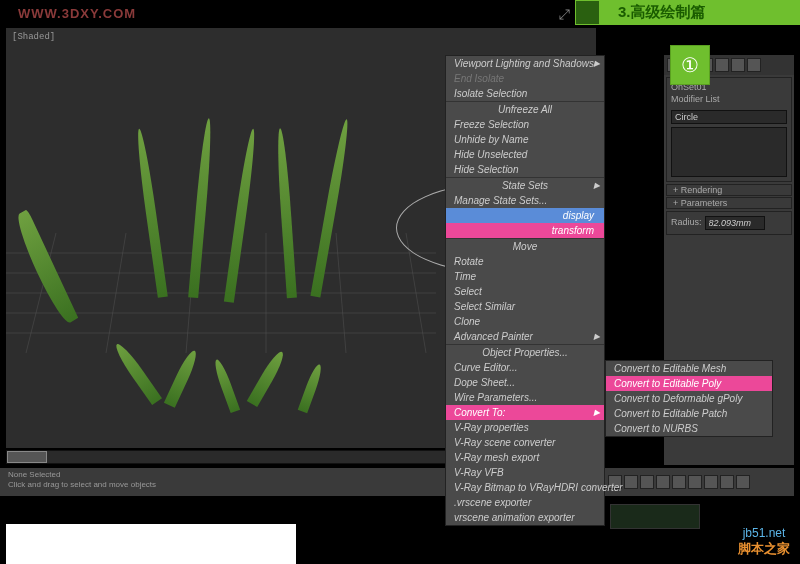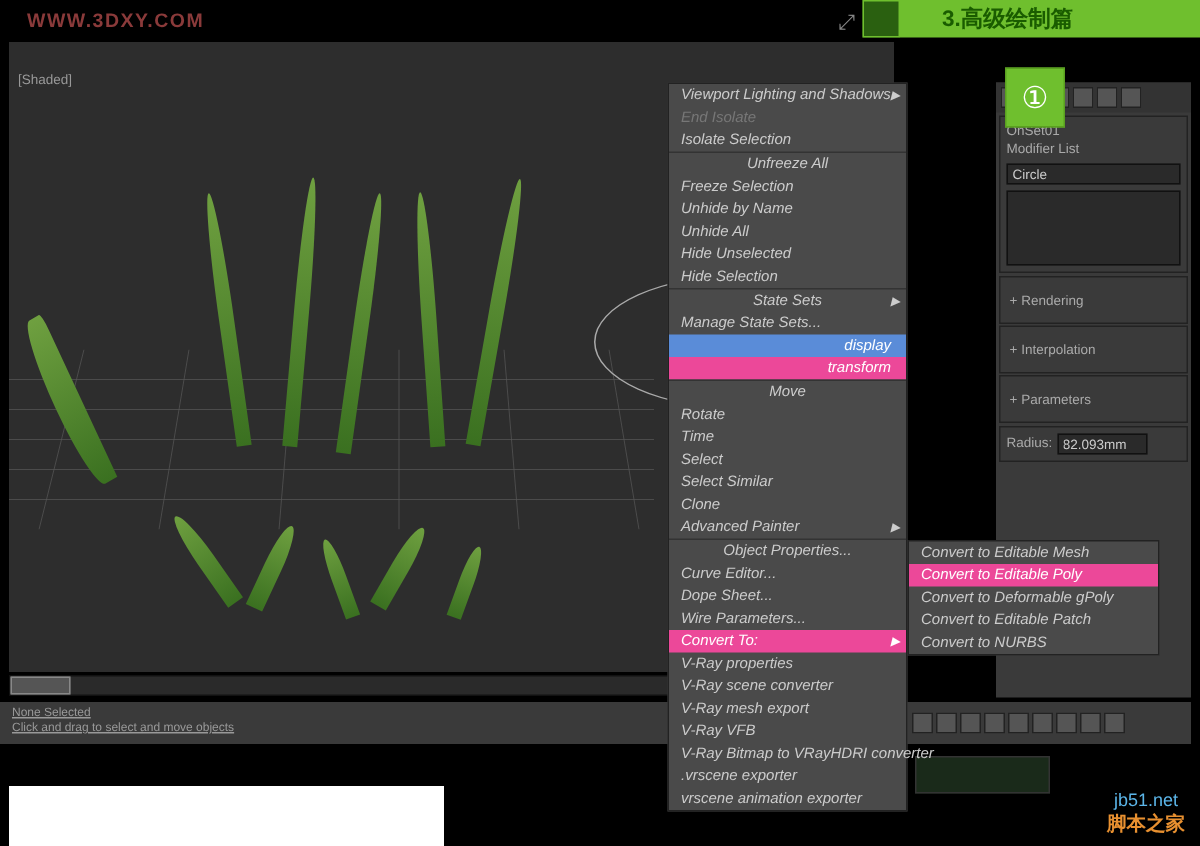--- a/index.html
+++ b/index.html
@@ -1,24 +1,24 @@
 <!DOCTYPE html>
 <html><head>
 <meta charset="utf-8">
 <style>
 * { margin: 0; padding: 0; box-sizing: border-box; font-family: Arial, sans-serif; }
 body { width: 800px; height: 564px; background: #000; position: relative; overflow: hidden; }
 .watermark { position: absolute; top: 6px; left: 18px; color: #8a3a3a; font-size: 13px; font-weight: bold; letter-spacing: 1px; z-index: 100; }
-.header-bar { position: absolute; top: 0; right: 0; height: 25px; width: 200px; background: #6fbf2e; display: flex; align-items: center; padding: 0 28px; z-index: 50; }
+.header-bar { position: absolute; top: 0; right: 0; height: 25px; width: 200px; background: #6fbf2e; display: flex; align-items: center; padding: 0 18px; z-index: 50; }
 .header-text { color: #1a5c00; font-size: 15px; font-weight: bold; }
 .badge-green { position: absolute; top: 45px; right: 90px; width: 40px; height: 40px; background: #6fbf2e; display: flex; align-items: center; justify-content: center; color: #fff; font-size: 20px; z-index: 50; border: 1px solid #5aa020; }
 .thumb-green { position: absolute; top: 0; right: 200px; width: 25px; height: 25px; background: #2a6010; border: 1px solid #6fbf2e; z-index: 50; }
 .expand-icon { position: absolute; top: 6px; right: 230px; color: #888; font-size: 14px; z-index: 50; }
 .viewport { position: absolute; top: 28px; left: 6px; width: 590px; height: 420px; background: #2d2d2d; }
-.viewport-label { position: absolute; top: 20px; left: 6px; color: #999; font-size: 9px; }
+.viewport-label { position: absolute; top: 4px; left: 6px; color: #999; font-size: 9px; font-family: Liberation Mono, monospace; }
 .grid-floor { position: absolute; bottom: 95px; left: 0; width: 430px; height: 120px; }
 .grid-line { stroke: #555; stroke-width: 0.5; }
 .ellipse-shape { position: absolute; top: 155px; left: 390px; width: 200px; height: 90px; border: 1px solid #aaa; border-radius: 50%; }
 .grass { position: absolute; background: linear-gradient(to top, #3a7020, #6fa040); }
 .g1 { top: 180px; left: 30px; width: 18px; height: 120px; transform: rotate(-25deg) skewY(-5deg); border-radius: 50% 10% 0 50%; }
 .g2 { top: 100px; left: 140px; width: 10px; height: 170px; transform: rotate(-8deg); border-radius: 50% 50% 0 0; }
 .g3 { top: 90px; left: 190px; width: 10px; height: 180px; transform: rotate(5deg); border-radius: 50% 50% 0 0; }
 .g4 { top: 100px; left: 230px; width: 10px; height: 175px; transform: rotate(8deg); border-radius: 50% 50% 0 0; }
 .g5 { top: 100px; left: 275px; width: 10px; height: 170px; transform: rotate(-4deg); border-radius: 50% 50% 0 0; }
 .g6 { top: 90px; left: 320px; width: 10px; height: 180px; transform: rotate(10deg); border-radius: 50% 50% 0 0; }
@@ -35,26 +35,26 @@
 .menu-item.hl-light { background: #5a8cd8; color: #fff; }
 .menu-item .arrow { position: absolute; right: 4px; top: 1px; font-size: 8px; }
 .menu-item.right-align { text-align: right; padding-right: 10px; }
 .submenu { position: absolute; top: 360px; left: 605px; width: 168px; background: #4a4a4a; border: 1px solid #222; z-index: 61; }
 .right-panel { position: absolute; top: 55px; right: 6px; width: 130px; height: 410px; background: #3a3a3a; }
 .panel-tabs { display: flex; gap: 2px; padding: 3px; background: #333; }
 .panel-tab { width: 14px; height: 14px; background: #555; border: 1px solid #222; }
 .panel-section { padding: 4px; border: 1px solid #222; margin: 2px; }
 .panel-label { color: #aaa; font-size: 9px; margin-bottom: 2px; }
 .panel-input { width: 100%; background: #2a2a2a; border: 1px solid #111; height: 14px; color: #ccc; font-size: 9px; padding: 0 3px; }
-.rollout { color: #aaa; font-size: 9px; padding: 10px 6px; border: 1px solid #222; margin: 1px 2px; background: #3a3a3a; }
+.rollout { color: #aaa; font-size: 9px; padding: 0 6px; border: 1px solid #222; margin: 1px 2px; background: #3a3a3a; }
 .rollout::before { content: "+ "; }
 .timeline { position: absolute; top: 450px; left: 6px; width: 590px; height: 14px; background: #2a2a2a; border: 1px solid #111; }
 .timeline-slider { position: absolute; top: 0; left: 0; width: 40px; height: 12px; background: #555; border: 1px solid #888; }
 .status-bar { position: absolute; top: 468px; left: 0; width: 600px; height: 28px; background: #3a3a3a; padding: 2px 8px; }
-.status-text { color: #999; font-size: 8px; line-height: 10px; text-decoration: underline; }
+.status-text { color: #999; font-size: 8px; line-height: 10px; }
 .status-right { position: absolute; top: 468px; right: 6px; width: 190px; height: 28px; background: #3a3a3a; display: flex; align-items: center; gap: 2px; padding: 0 4px; }
 .mini-btn { width: 14px; height: 14px; background: #555; border: 1px solid #222; }
 .bottom-white { position: absolute; bottom: 0; left: 6px; width: 290px; height: 40px; background: #fff; }
 .bottom-thumbs { position: absolute; bottom: 35px; right: 100px; width: 90px; height: 25px; background: #1a2a1a; border: 1px solid #333; }
 .jb-logo { position: absolute; bottom: 6px; right: 10px; text-align: center; }
 .jb-logo .t1 { color: #5bb5e8; font-size: 12px; }
 .jb-logo .t2 { color: #e89030; font-size: 13px; font-weight: bold; }
 .add-tag { position: absolute; top: 468px; left: 510px; color: #aaa; font-size: 9px; display: flex; align-items: center; gap: 3px; }
 .add-tag::before { content: "+"; color: #6fbf2e; font-weight: bold; }
 </style>
@@ -99,21 +99,20 @@
   <div class="grass g11"></div>
 </div>
 
 <div class="context-menu" id="ctx-menu">
     <div class="menu-item">Viewport Lighting and Shadows<span class="arrow">▶</span></div>
     <div class="menu-item disabled">End Isolate</div>
     <div class="menu-item">Isolate Selection</div>
     <div class="menu-item sep">Unfreeze All</div>
     <div class="menu-item">Freeze Selection</div>
     <div class="menu-item">Unhide by Name</div>
-    <div class="menu-item">Unhide All</div>
     <div class="menu-item">Hide Unselected</div>
     <div class="menu-item">Hide Selection</div>
     <div class="menu-item sep">State Sets<span class="arrow">▶</span></div>
     <div class="menu-item">Manage State Sets...</div>
     <div class="menu-item hl-light right-align">display</div>
     <div class="menu-item highlighted right-align">transform</div>
     <div class="menu-item sep">Move</div>
     <div class="menu-item">Rotate</div>
     <div class="menu-item">Time</div>
     <div class="menu-item">Select</div>
@@ -150,25 +149,24 @@
     <div class="panel-tab"></div>
     <div class="panel-tab"></div>
   </div>
   <div class="panel-section">
     <div class="panel-label">OnSet01</div>
     <div class="panel-label">Modifier List</div>
     <input class="panel-input" readonly="" value="Circle" style="">
     <div style="height:50px;background:#2a2a2a;margin-top:3px;border:1px solid #111"></div>
   </div>
   <div class="rollout">Rendering</div>
-  <div class="rollout">Interpolation</div>
   <div class="rollout">Parameters</div>
   <div class="panel-section" style="display:flex;gap:3px;align-items:center">
     <span class="panel-label">Radius:</span>
-    <input class="panel-input" style="width: 60px;" value="82.093mm">
+    <input class="panel-input" style="width: 60px; font-style: italic;" value="82.093mm">
   </div>
 </div>
 
 <div class="timeline">
   <div class="timeline-slider"></div>
 </div>
 
 <div class="status-bar">
   <div class="status-text">None Selected</div>
   <div class="status-text">Click and drag to select and move objects</div>

